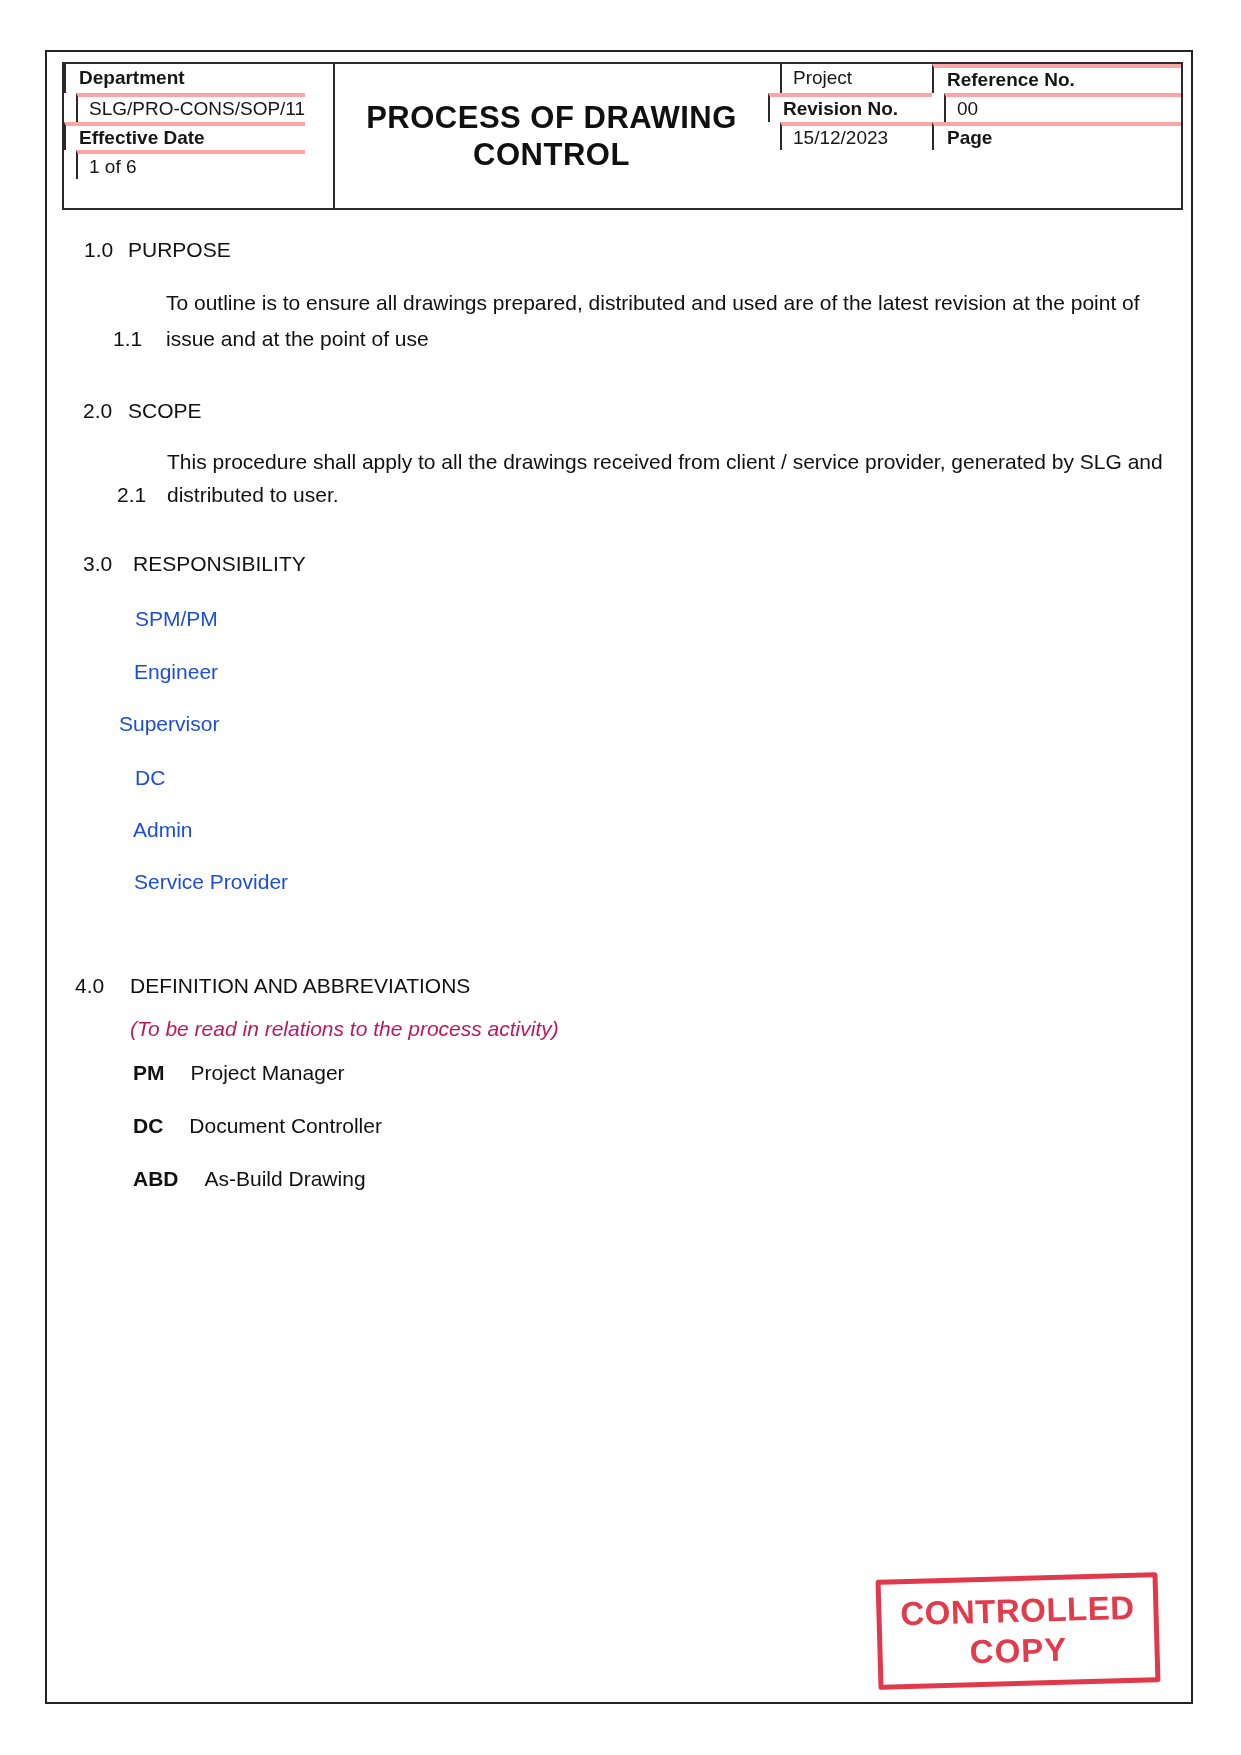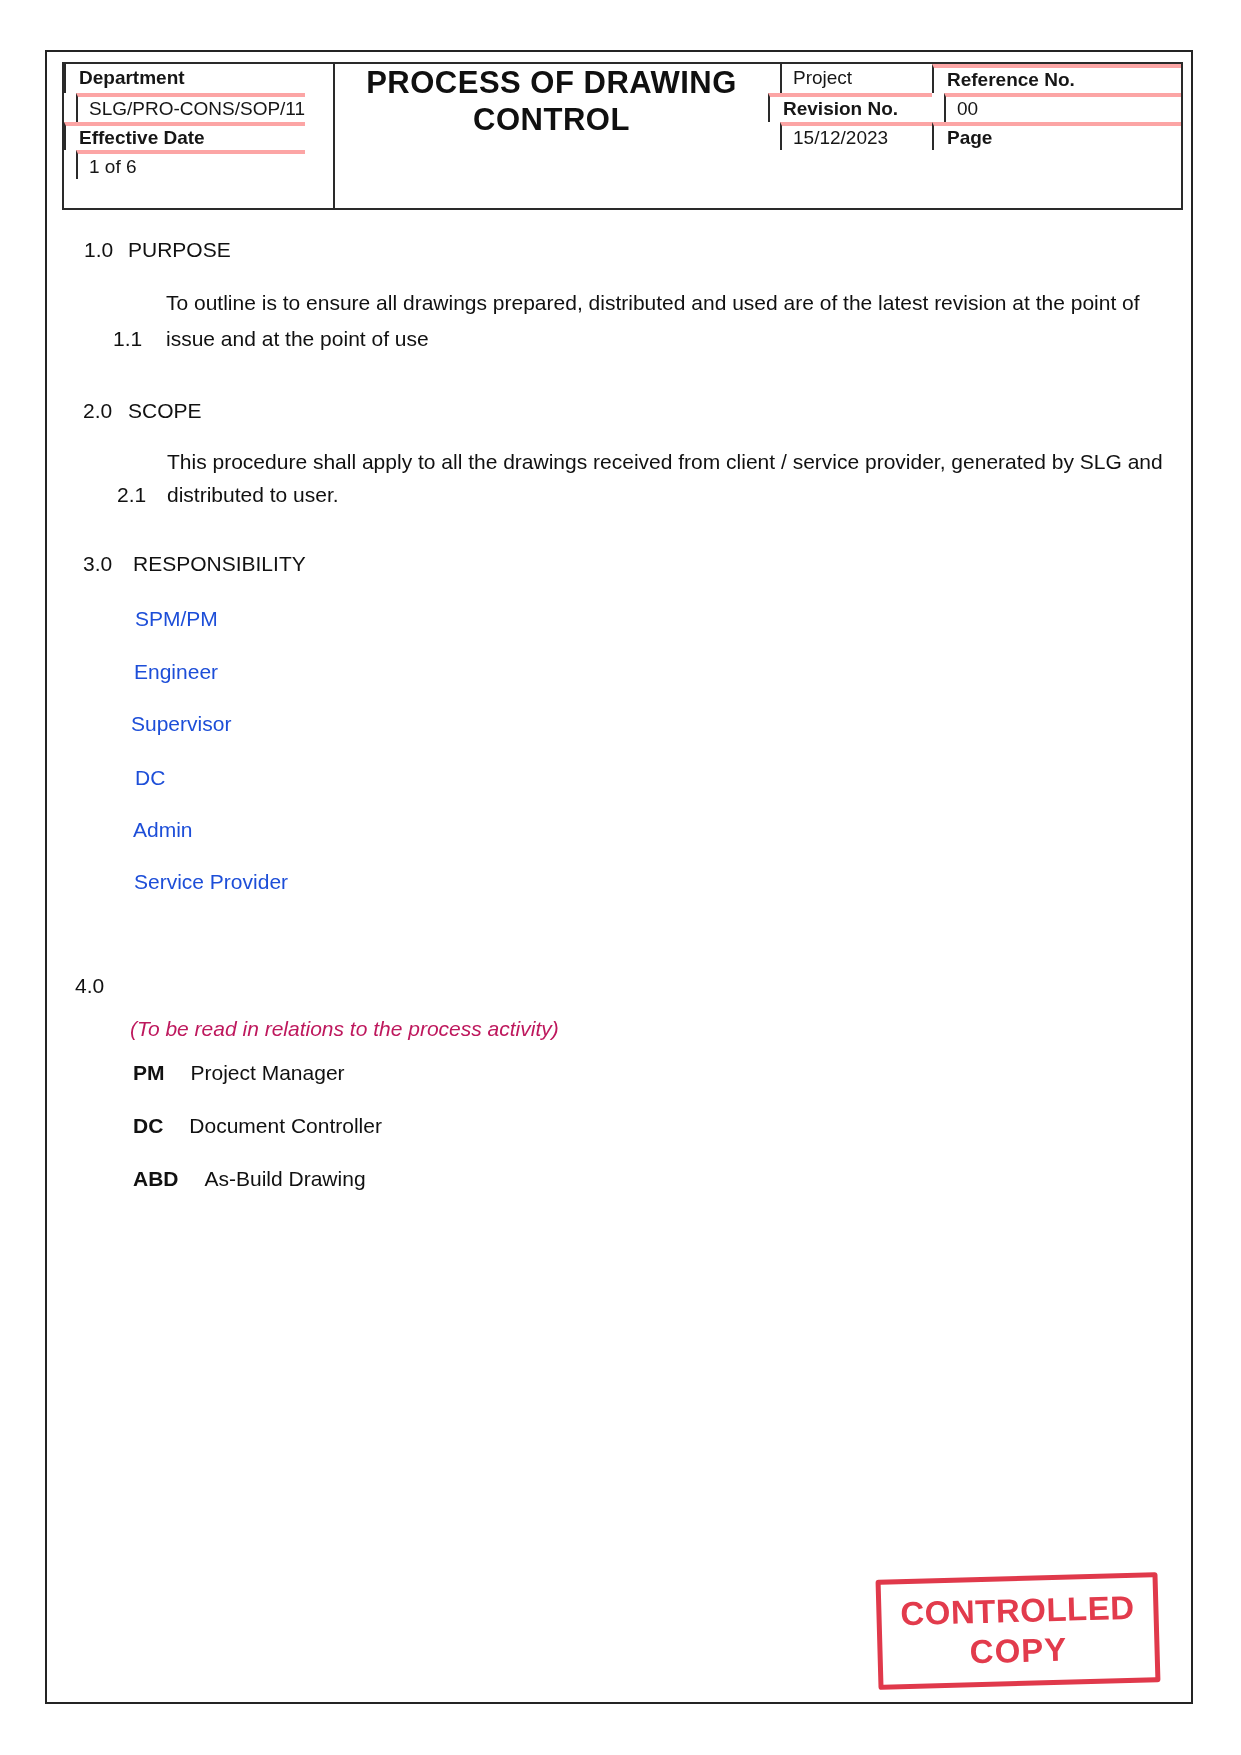--- a/index.html
+++ b/index.html
@@ -15,21 +15,21 @@
   
   .hdr{
     position:absolute;left:62px;top:62px;width:1121px;height:148px;
     border:2px solid #2a2a2a;box-sizing:border-box;background:#fff;
     display:grid;grid-template-columns:241px 463px 164px 1fr;
     grid-template-rows:repeat(5,1fr);
   }
   .logo-cell{grid-column:1;grid-row:1/6;display:flex;align-items:center;justify-content:center;}
   .title-cell{
     grid-column:2;grid-row:1/6;border-left:2px solid #2a2a2a;
-    display:flex;align-items:flex-start;justify-content:center;margin-left:28px;
+    display:flex;align-items:center;justify-content:center;margin-left:28px;
   }
   .doc-title{
     width:450px;text-align:center;font-weight:bold;font-size:31px;line-height:37px;
     letter-spacing:.5px;color:#101010;
   }
   .hcell{
     display:flex;align-items:center;border-left:2px solid #2a2a2a;
     font-size:19px;box-sizing:border-box;overflow:hidden;white-space:nowrap;
   }
   .hcell.rb{border-top:4px solid #fca5a5;}
@@ -101,27 +101,28 @@
     <span class="num" style="width:50px;">2.1</span>
     <span class="txt" style="width:1000px;">This procedure shall apply to all the drawings received from client / service provider, generated by SLG and distributed to user.</span>
   </div>
 
   <div class="heading" style="left:83px;top:551px;">
     <span class="num" style="width:50px;">3.0</span>
     <span class="ttl">RESPONSIBILITY</span>
   </div>
   <div class="role" style="left:135px;top:606px;">SPM/PM</div>
   <div class="role" style="left:134px;top:659px;">Engineer</div>
-  <div class="role" style="left:131px;top:711px;">Supervisor</div>
+  <div class="role" style="left:119px;top:711px;">Supervisor</div>
   <div class="role" style="left:135px;top:765px;">DC</div>
   <div class="role" style="left:133px;top:817px;">Admin</div>
   <div class="role" style="left:134px;top:869px;">Service Provider</div>
 
   <div class="heading" style="left:75px;top:973px;">
     <span class="num" style="width:55px;">4.0</span>
+    <span class="ttl">DEFINITION AND ABBREVIATIONS</span>
   </div>
   <div class="note" style="left:130px;top:1016px;">(To be read in relations to the process activity)</div>
 
   <div class="def" style="left:133px;top:1060px;">
     <span class="abbr">PM</span>
     <span>Project Manager</span>
   </div>
   <div class="def" style="left:133px;top:1113px;">
     <span class="abbr">DC</span>
     <span>Document Controller</span>

